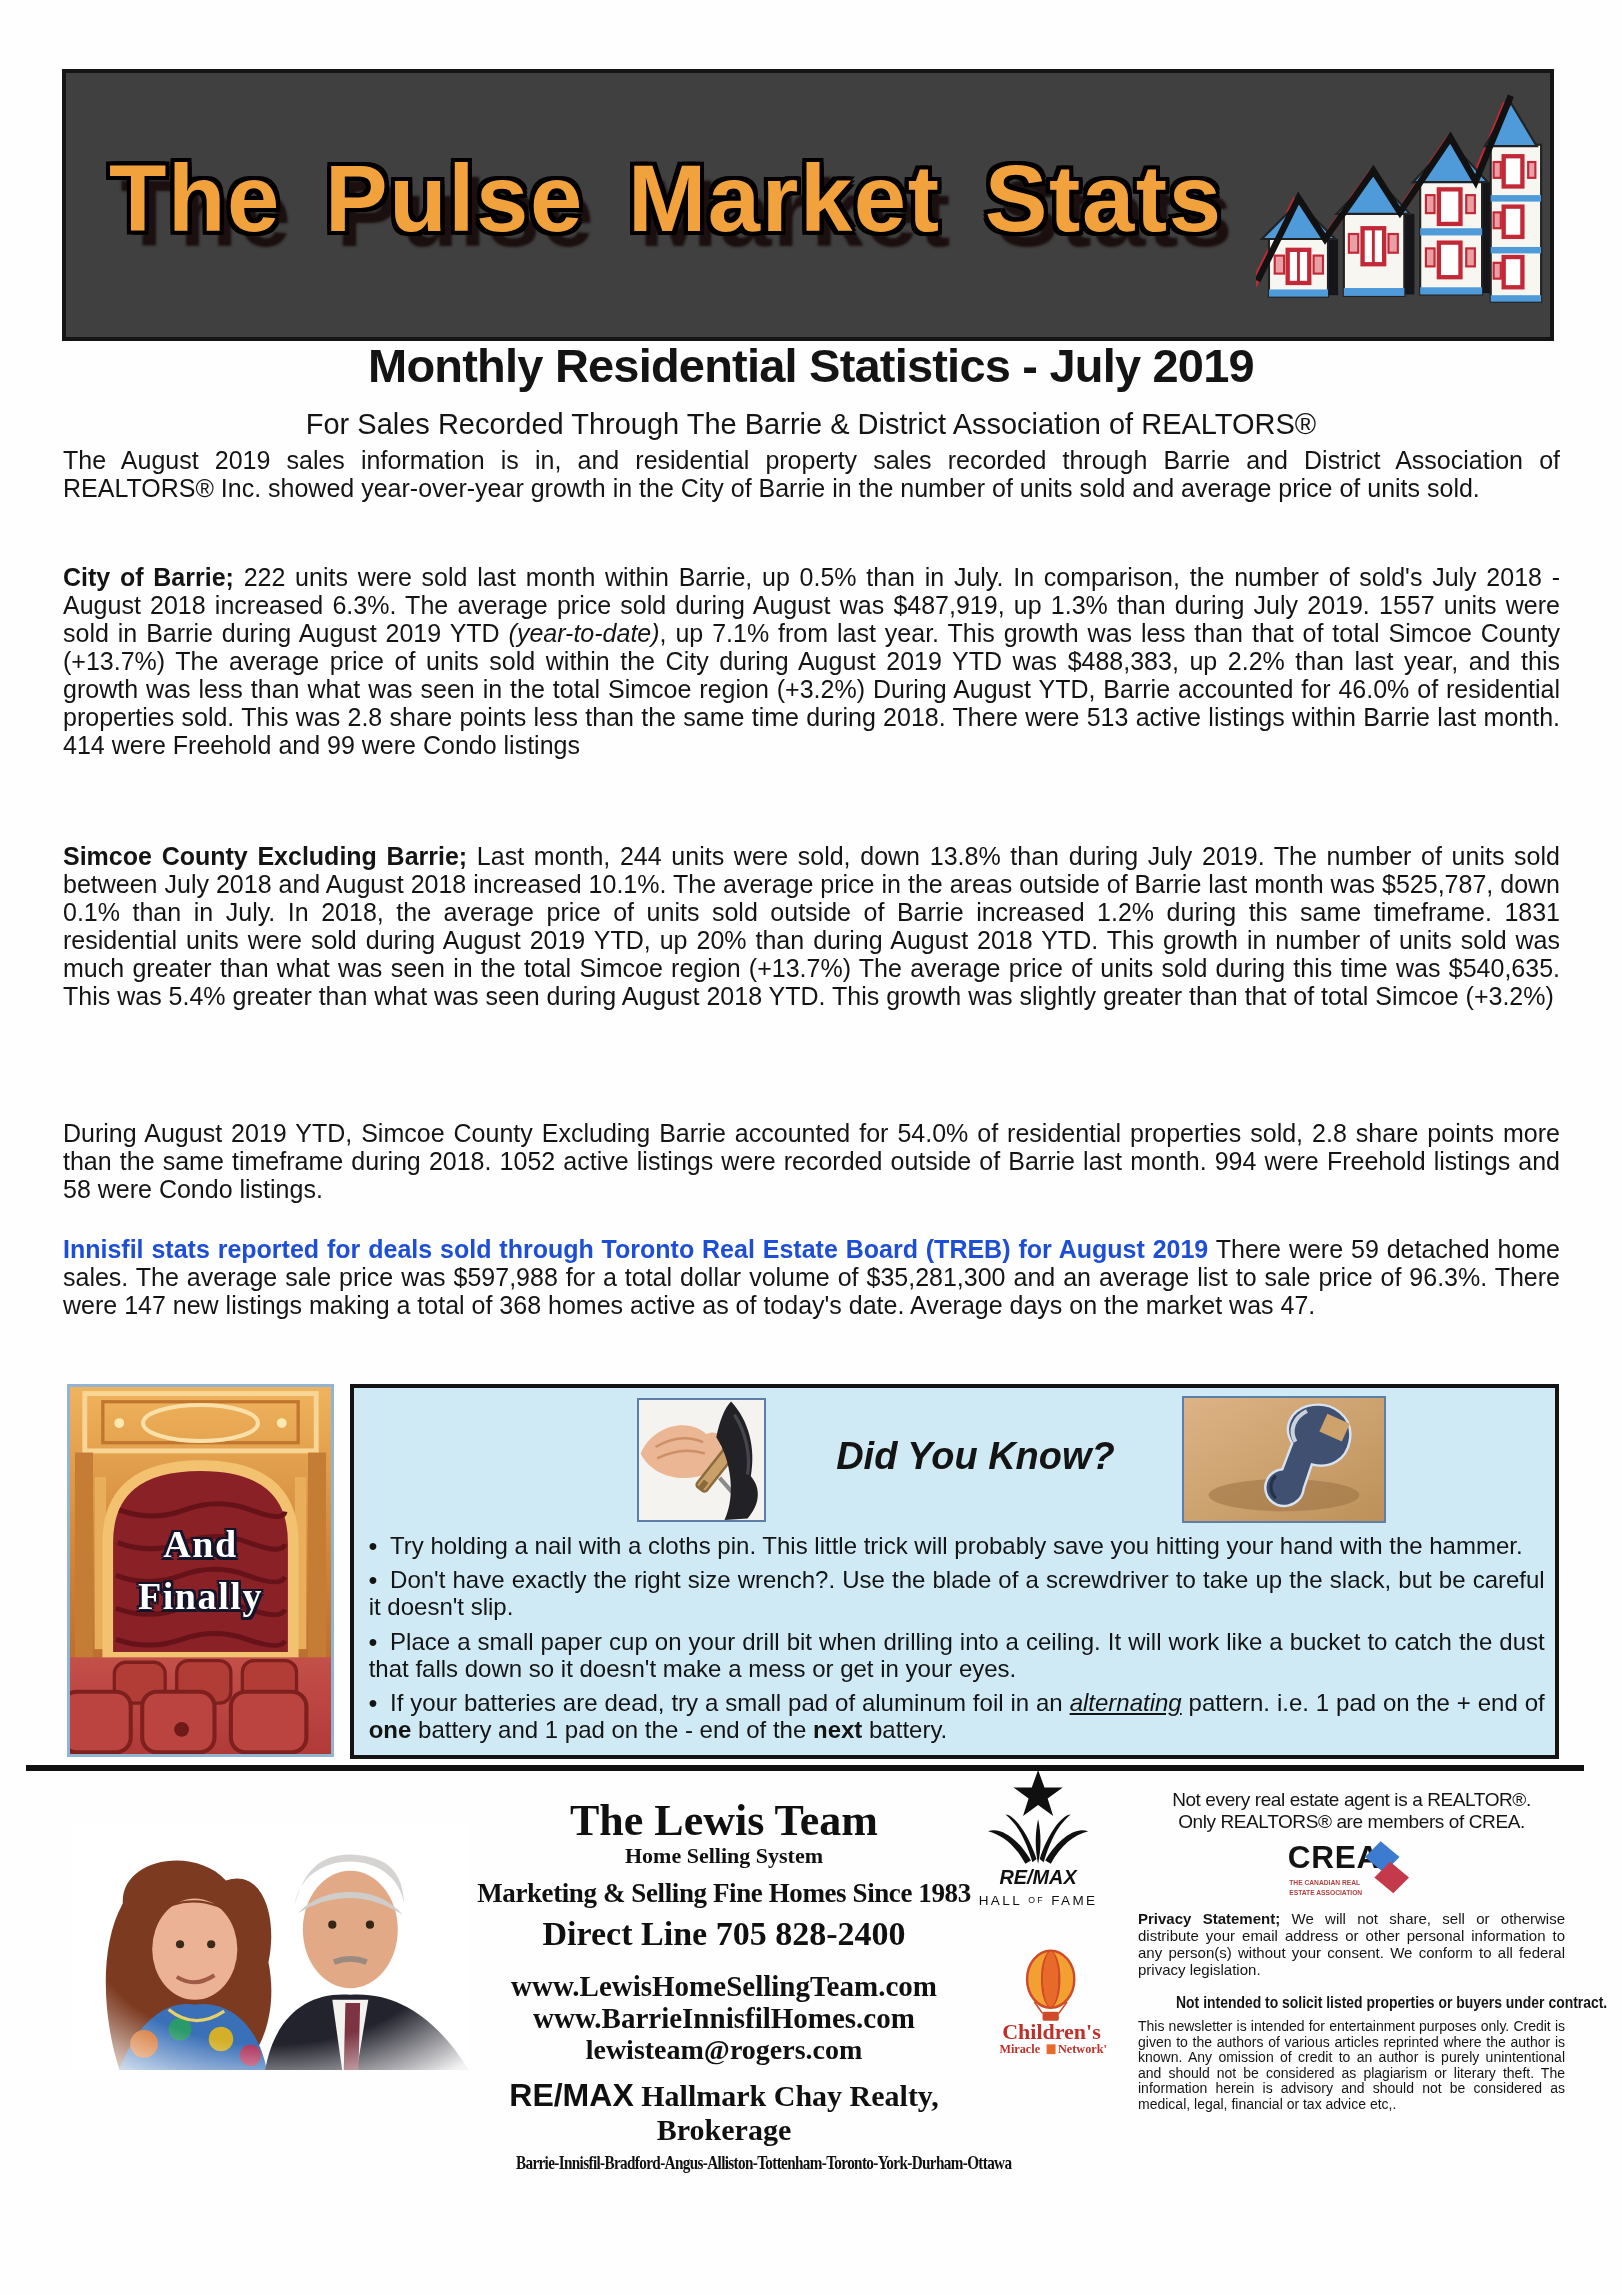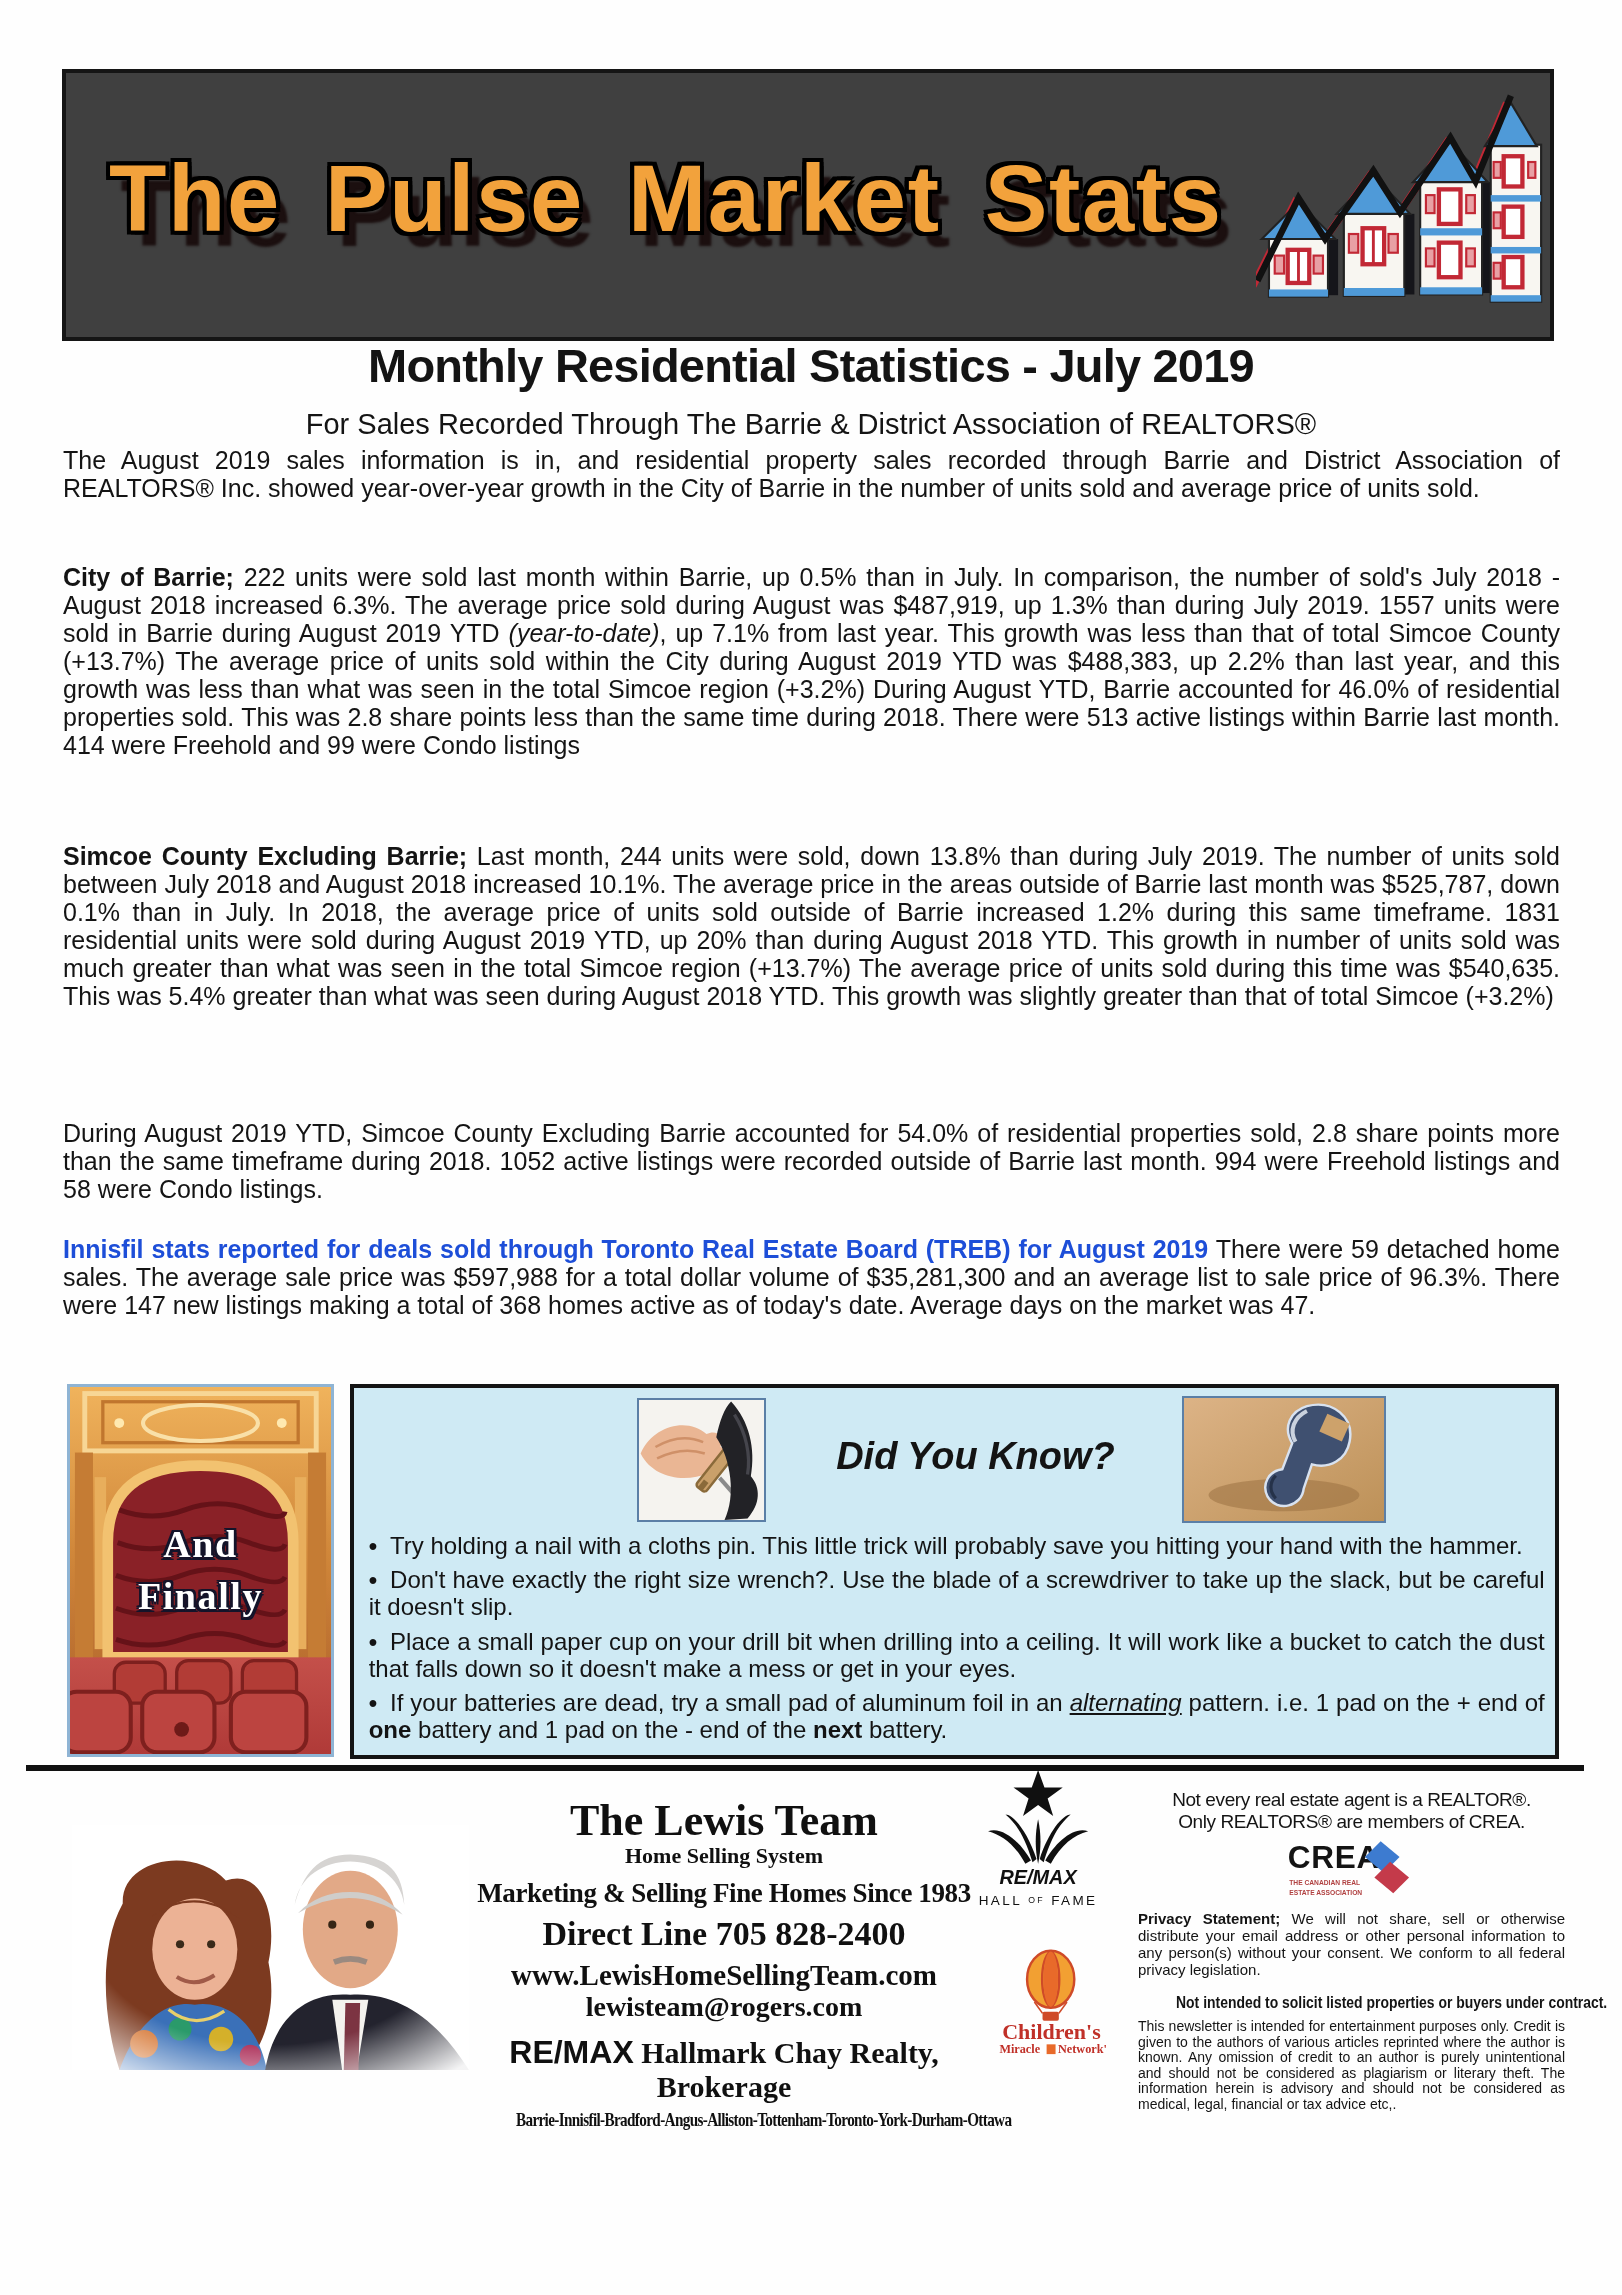--- a/index.html
+++ b/index.html
@@ -72,21 +72,21 @@
   .agents-photo{position:absolute;left:72px;top:1825px;width:397px;height:245px;}
   .agents-photo svg{display:block;width:100%;height:100%;}
 
   .team{position:absolute;left:454px;top:1797px;width:540px;text-align:center;
     font-family:"Liberation Serif",serif;font-weight:bold;color:#101010;}
   .team-name{font-size:44px;line-height:47px;}
   .team-tag{font-size:22px;line-height:24.5px;}
   .team-marketing{font-size:27px;line-height:30px;margin-top:9.8px;letter-spacing:-0.4px;}
   .team-phone{font-size:34px;line-height:37px;margin-top:6.5px;}
   .team-site{font-size:29px;line-height:32px;}
-  .team-site.first{margin-top:7px;text-align:center;}
+  .team-site.first{margin-top:18px;text-align:center;}
   .team-email{font-size:28px;line-height:31px;}
   .team-brokerage{font-size:30px;line-height:34px;margin-top:13px;}
   .remax-word{font-family:"Liberation Sans",sans-serif;font-weight:bold;font-size:32px;}
   .team-cities{margin-top:4.9px;}
   .team-cities span{display:inline-block;transform:scaleX(.8);transform-origin:center;
     font-size:19px;letter-spacing:-0.8px;white-space:nowrap;}
 
   .remax-logo{position:absolute;left:969px;top:1766px;width:139px;height:155px;}
   .cmn-logo{position:absolute;left:990px;top:1945px;width:123px;height:114px;}
   .remax-logo svg,.cmn-logo svg{display:block;width:100%;height:100%;}
@@ -299,20 +299,21 @@
     <rect x="0" y="0" width="485" height="300" fill="url(#fade)"></rect>
   </svg>
 </div>
 
 <div class="team">
   <div class="team-name">The Lewis Team</div>
   <div class="team-tag">Home Selling System</div>
   <div class="team-marketing">Marketing &amp; Selling Fine Homes Since 1983</div>
   <div class="team-phone">Direct Line 705 828-2400</div>
   <div class="team-site first">www.LewisHomeSellingTeam.com</div>
+  <div class="team-site">www.BarrieInnisfilHomes.com</div>
   <div class="team-email">lewisteam@rogers.com</div>
   <div class="team-brokerage"><span class="remax-word">RE/MAX</span><span> Hallmark Chay Realty, Brokerage</span></div>
   <div class="team-cities"><span>Barrie-Innisfil-Bradford-Angus-Alliston-Tottenham-Toronto-York-Durham-Ottawa</span></div>
 </div>
 
 <div class="remax-logo">
   <svg viewBox="0 0 175 185" xmlns="http://www.w3.org/2000/svg">
     <polygon points="87,0 95,22 118,22 99,36 106,58 87,44 68,58 75,36 56,22 79,22" fill="#101010"></polygon>
     <path d="M87,62 C83,80 83,100 87,118 C91,100 91,80 87,62 Z" fill="#101010"></path>
     <path d="M80,116 C70,85 62,70 46,56 C56,56 74,78 85,112 Z" fill="#101010"></path>

